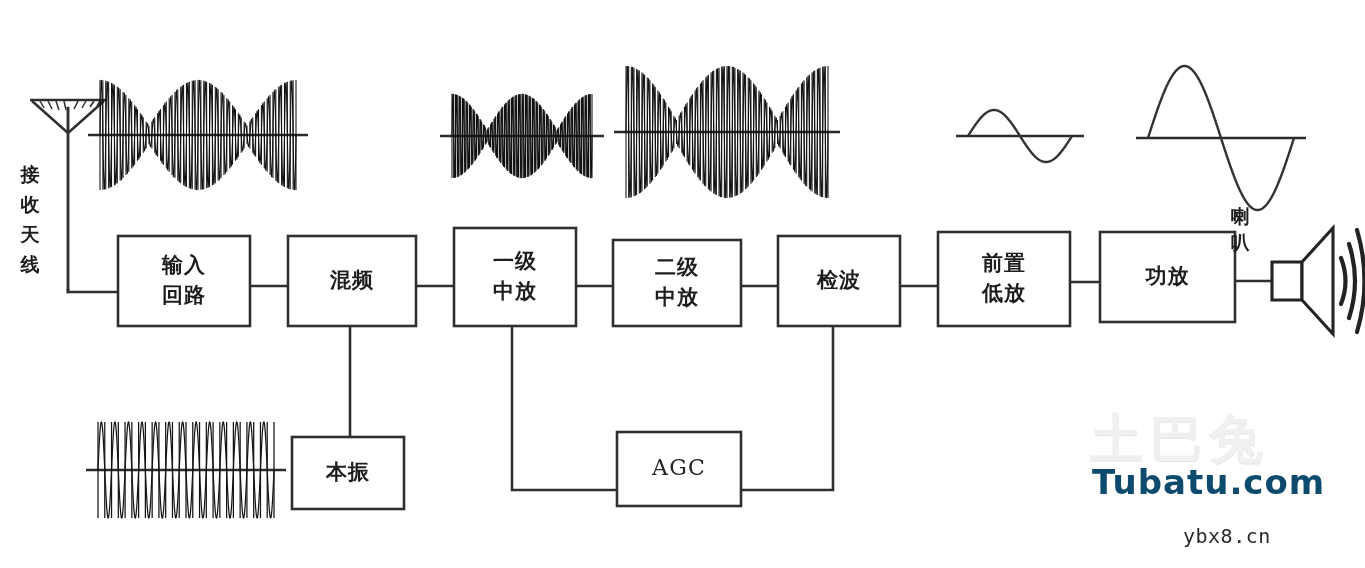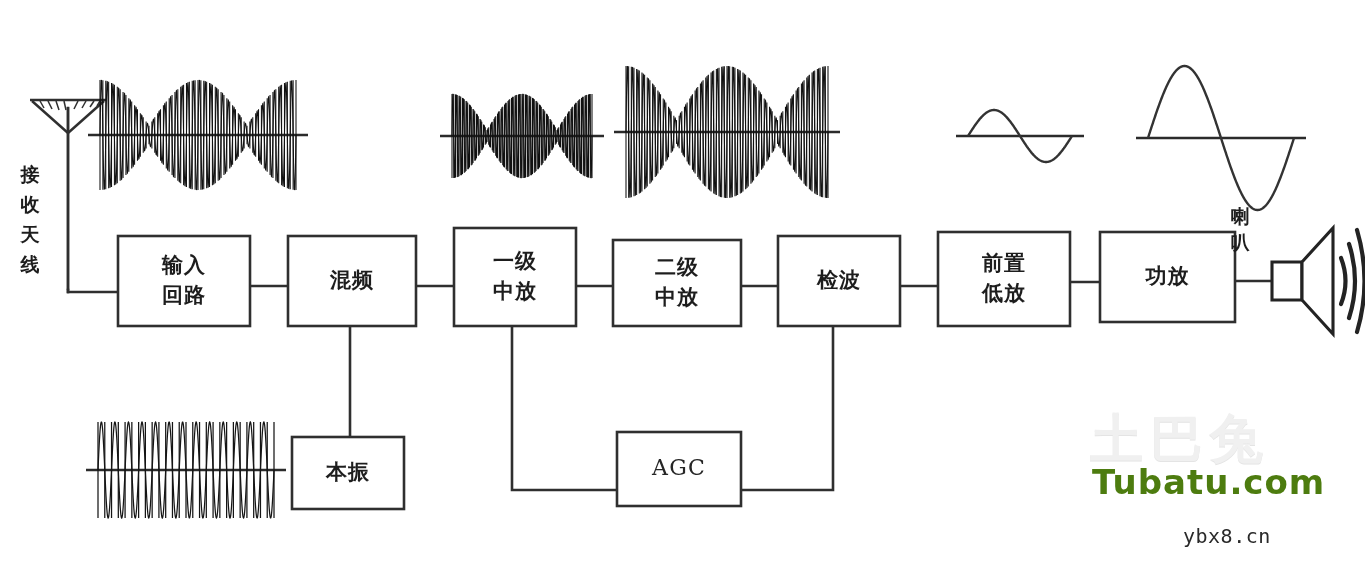--- a/index.html
+++ b/index.html
@@ -39,21 +39,21 @@
     font-size:19px;fill:#1d1d1d;font-weight:700;
     text-anchor:middle;dominant-baseline:middle;
   }
   .wm-main{
     position:absolute;color:#f0f0f0;
     font-family:"DejaVu Sans","Liberation Sans",sans-serif;
     font-weight:700;user-select:none;white-space:nowrap;
   }
   .wm-cn{left:1090px;top:404px;font-size:53px;letter-spacing:7px;
          text-shadow:0 1px 0 #e4e4e4;}
-  .wm-en{left:1092px;top:462px;font-size:34px;letter-spacing:1px;color:#4d7c0f;}
+  .wm-en{left:1092px;top:462px;font-size:34px;letter-spacing:1px;color:#0c4a6e;}
   .wm-small{
     position:absolute;left:1183px;top:524px;color:#2a2a2a;
     font-family:"DejaVu Sans Mono","Liberation Mono",monospace;
     font-size:20px;letter-spacing:0.5px;user-select:none;
   }
 </style>
 </head>
 <body>
 
 <div id="stage">

